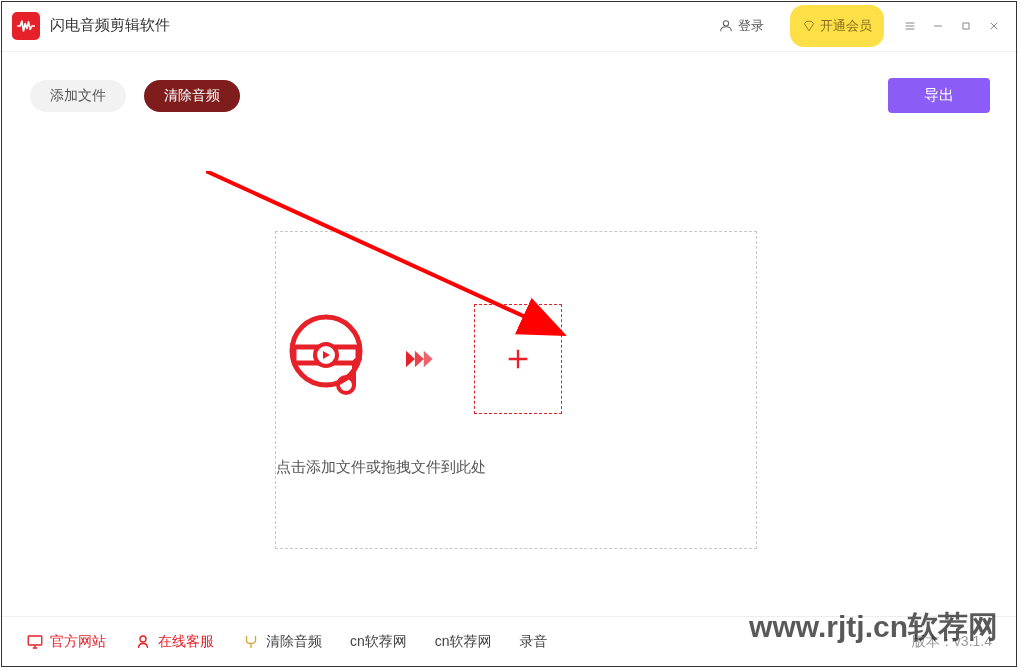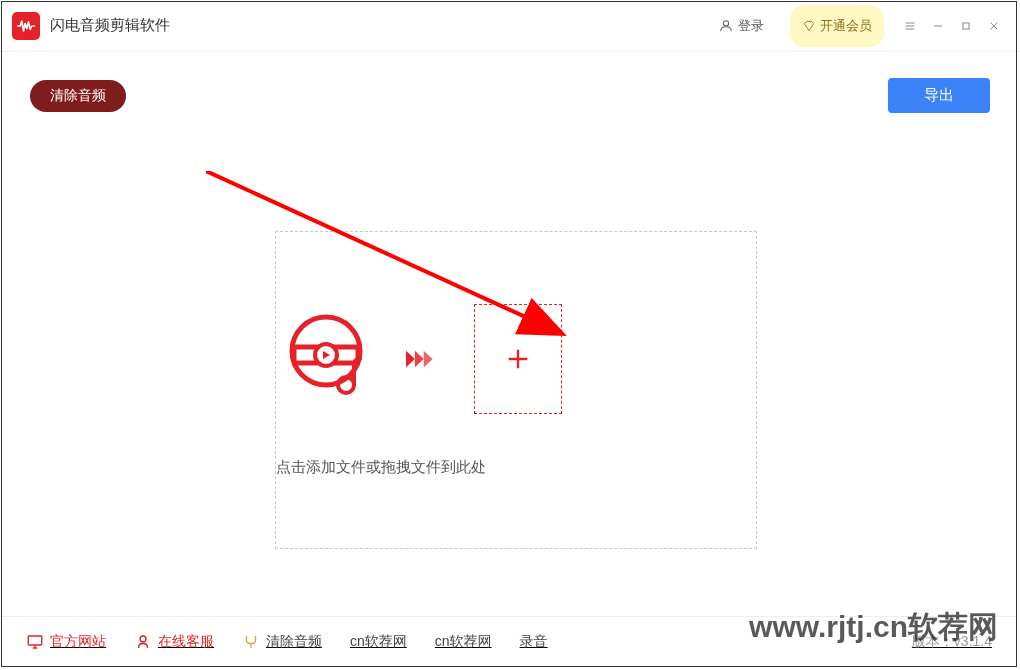--- a/index.html
+++ b/index.html
@@ -45,21 +45,21 @@
   align-items: center;
   margin-right: 26px;
   color: #555;
   font-size: 13px;
   cursor: pointer;
 }
 .login-btn svg { width: 16px; height: 16px; margin-right: 4px; }
 .vip-btn {
   display: flex;
   align-items: center;
-  background: #fef9c3;
+  background: #fde047;
   color: #8a6d1d;
   padding: 12px 12px;
   border-radius: 14px;
   font-size: 13px;
   cursor: pointer;
   margin-right: 12px;
 }
 .vip-btn svg { width: 14px; height: 14px; margin-right: 4px; }
 .win-btn {
   width: 28px; height: 28px;
@@ -87,21 +87,21 @@
 .pill-light {
   background: #f2f2f2;
   color: #555;
 }
 .pill-dark {
   background: #7f1d1d;
   color: #fff;
 }
 .toolbar-spacer { flex: 1; }
 .export-btn {
-  background: #3b82f6;
+  background: #8b5cf6;
   color: #fff;
   border: none;
   border-radius: 4px;
   padding: 8px 36px;
   font-size: 15px;
   cursor: pointer;
 }
 
 .main-area {
   position: relative;
@@ -152,21 +152,20 @@
   bottom: 4px;
   left: 2px;
   right: 4px;
   height: 50px;
   border-top: 1px solid #eee;
   display: flex;
   align-items: center;
   padding: 0 24px;
   gap: 28px;
   background: #fff;
-  text-decoration: underline;
 }
 .bt-link {
   display: flex;
   align-items: center;
   gap: 6px;
   color: #444;
   font-size: 14px;
   cursor: pointer;
 }
 .bt-link.red { color: #e62129; }
@@ -228,20 +227,21 @@
     </svg>
   </div>
   <div class="win-btn">
     <svg viewBox="0 0 24 24">
       <path d="M6 6l12 12M18 6L6 18" stroke="#888" stroke-width="2" stroke-linecap="round"></path>
     </svg>
   </div>
 </div>
 
 <div class="toolbar">
+  <button class="pill-btn pill-light">添加文件</button>
   <button class="pill-btn pill-dark">清除音频</button>
   <div class="toolbar-spacer"></div>
   <button class="export-btn">导出</button>
 </div>
 
 <div class="main-area">
   <div class="drop-zone">
     <div class="drop-inner">
       <div class="media-icon">
         <svg viewBox="0 0 100 100">

